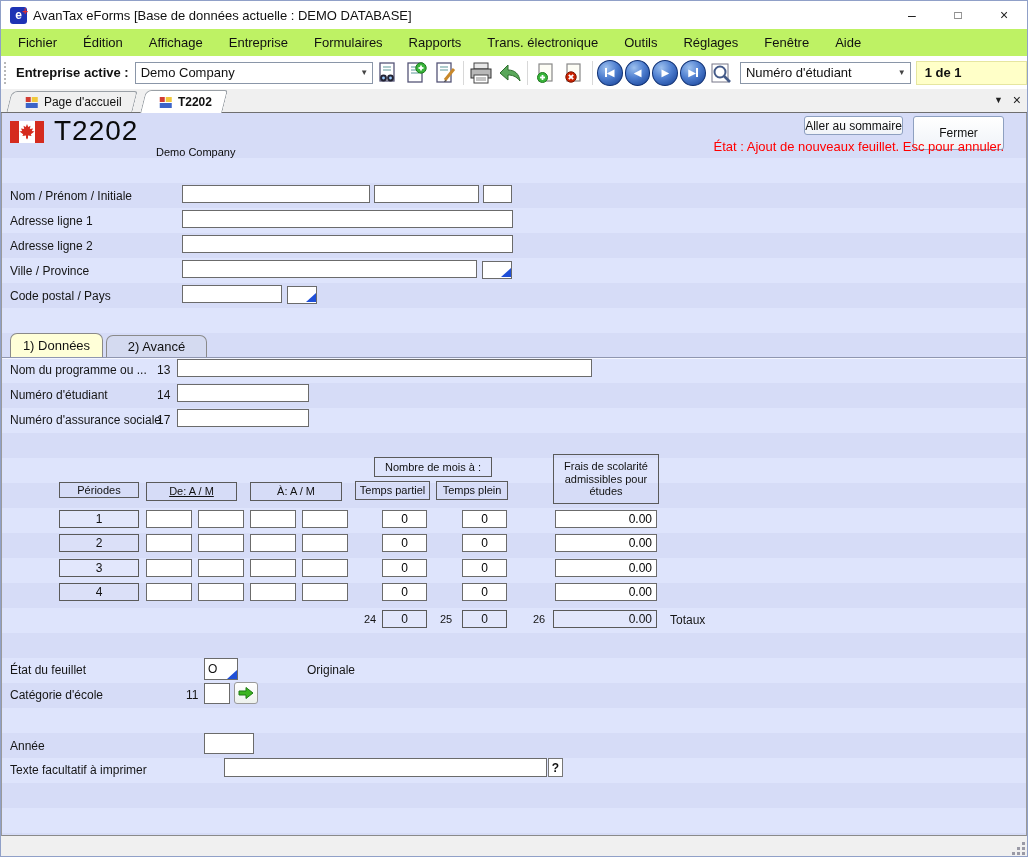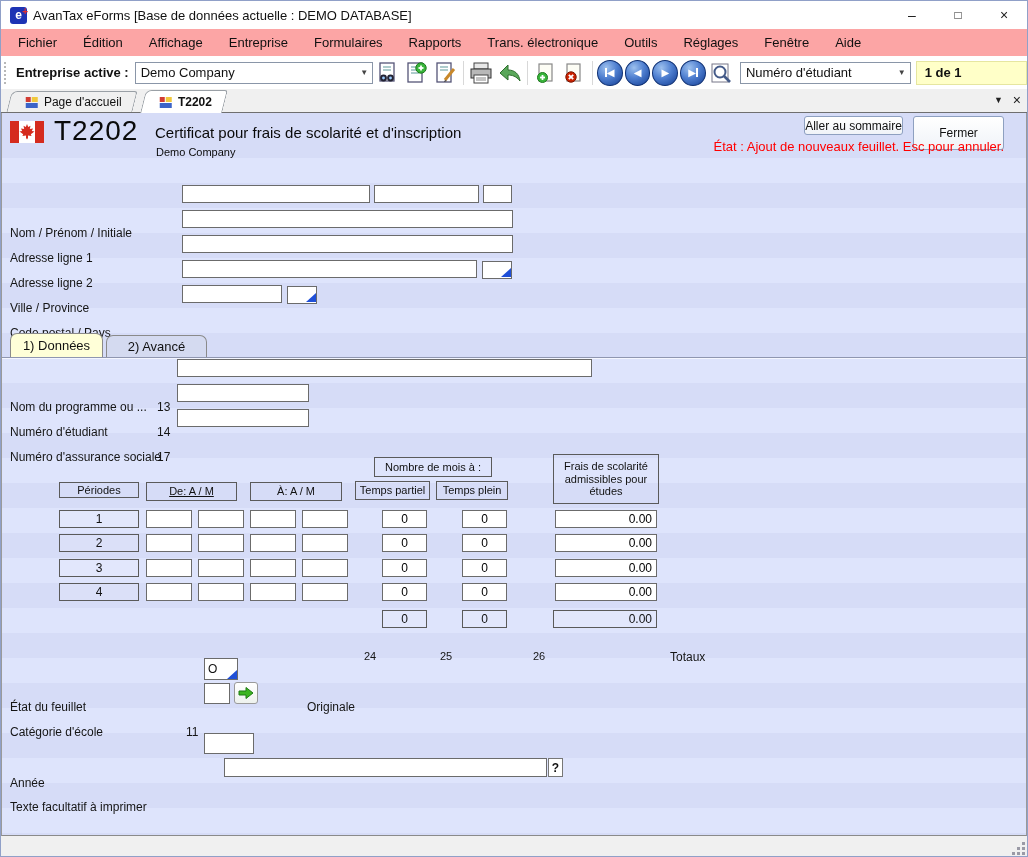--- a/index.html
+++ b/index.html
@@ -8,21 +8,21 @@
 
   
   .titlebar { height: 28px; background: #fff; display: flex; align-items: center; }
   .appicon { width: 17px; height: 17px; margin-left: 9px; background: #1d33b4; border-radius: 3px; position: relative; color: #fff; font-size: 12px; font-weight: bold; text-align: center; line-height: 16px; flex: 0 0 auto; }
   .appicon .plus { position: absolute; top: -3px; right: -1px; color: #e23030; font-size: 10px; font-weight: bold; }
   .titletext { font-size: 13px; color: #111; margin-left: 6px; flex: 1 1 auto; white-space: nowrap; }
   .winctl { width: 46px; height: 28px; display: flex; align-items: center; justify-content: center; font-size: 14px; color: #222; }
   .winctl.max { font-size: 12px; }
 
   
-  .menubar { height: 27px; background: #fca5a5; display: flex; align-items: center; padding-left: 4px; }
+  .menubar { height: 27px; background: #bef264; display: flex; align-items: center; padding-left: 4px; }
   .menuitem { font-size: 13px; color: #111; padding: 4px 13px; white-space: nowrap; }
 
   
   .toolbar { height: 33px; background: #fff; display: flex; align-items: center; }
   .grip { width: 5px; height: 22px; margin-left: 3px; border-left: 2px dotted #b8b8b8; }
   .tblabel { font-size: 13px; font-weight: bold; color: #111; margin-left: 7px; white-space: nowrap; }
   .combo { height: 22px; background: #fff; border: 1px solid #8a96a8; display: flex; align-items: center; font-size: 13px; color: #111; padding-left: 5px; position: relative; }
   .combo .arrow { position: absolute; right: 4px; font-size: 8px; color: #444; }
   .combo1 { width: 240px; margin-left: 6px; }
   .combo2 { width: 172px; margin-left: 4px; }
@@ -41,21 +41,21 @@
   .tabicon i { position: absolute; display: block; }
   .tabicon .r { left: 0; top: 0; width: 5px; height: 5px; background: #d23c32; }
   .tabicon .y { left: 6px; top: 0; width: 6px; height: 5px; background: #f0c83c; }
   .tabicon .b { left: 0; top: 6px; width: 12px; height: 5px; background: #3c64c8; }
   .tabstrip-right { position: absolute; right: 6px; top: 3px; display: flex; gap: 10px; align-items: center; }
   .tabstrip-right .sm { font-size: 11px; color: #222; }
 
   
   .form-area { position: relative; height: 723px; border-left: 1px solid #9a9a9a; border-right: 1px solid #9a9a9a; border-bottom: 1px solid #8a8a8a; background-color: #dce2f9; background-image: repeating-linear-gradient(180deg, #d6dcf7 0 25px, #dee4fc 25px 50px); background-position: 0 20px; overflow: hidden; }
   .abs { position: absolute; }
-  .flabel { font-size: 12px; color: #151515; white-space: nowrap; margin-top: 37px; }
+  .flabel { font-size: 12px; color: #151515; white-space: nowrap; }
   .fin { border: 1px solid #6b6b6b; background: #fff; height: 18px; font-family: "Liberation Sans", sans-serif; font-size: 12px; padding: 0 3px; color: #111; }
   .lookup::after { content: ""; position: absolute; right: 1px; bottom: 1px; border-style: solid; border-width: 0 0 9px 10px; border-color: transparent transparent #1f4fd8 transparent; }
   .hdrbox { border: 1px solid #5a5a5a; font-size: 11px; color: #111; display: flex; align-items: center; justify-content: center; text-align: center; line-height: 1.15; }
   .robox { border: 1px solid #5a5a5a; font-size: 12px; color: #111; display: flex; align-items: center; justify-content: center; background: rgba(255,255,255,0.12); }
   .robox.money { justify-content: flex-end; padding-right: 4px; }
   .tin { border: 1px solid #6b6b6b; background: #fff; width: 46px; height: 18px; font-size: 12px; padding: 0 2px; }
   .num { border: 1px solid #6b6b6b; background: #fff; width: 45px; height: 18px; font-size: 12px; text-align: center; padding: 0 2px; }
   .money-in { border: 1px solid #6b6b6b; background: #fff; width: 102px; height: 18px; font-size: 12px; text-align: right; padding: 0 4px; }
   .hbtn { background: linear-gradient(#ffffff, #f0f3f8); border: 1px solid #8ea0c0; border-radius: 3px; font-size: 12px; color: #111; display: flex; align-items: center; justify-content: center; }
   .red-status { color: #ff0000; font-size: 13px; white-space: nowrap; }
@@ -226,21 +226,20 @@
 
   <div class="form-area">
 
     <svg class="abs" style="left:8px;top:8px;" width="34" height="22" viewBox="0 0 34 22">
       <rect width="9" height="22" fill="#d52b1e"></rect>
         <rect x="25" width="9" height="22" fill="#d52b1e"></rect>
         <rect x="9" width="16" height="22" fill="#fff"></rect>
       <path d="M17 3 L18.2 6 L20.5 4.8 L19.8 8 L23 7.4 L21.8 10 L24.5 10.6 L20.8 13.2 L21.6 15 L18 14.4 L18 18.5 L17 17 L16 18.5 L16 14.4 L12.4 15 L13.2 13.2 L9.5 10.6 L12.2 10 L11 7.4 L14.2 8 L13.5 4.8 L15.8 6 Z" fill="#d52b1e"></path>
     </svg>
     <div class="abs bigcode" style="left:52px;top:2px;">T2202</div>
-    <div class="abs formtitle" style="left:153px;top:11px;">Certificat pour frais de scolarité et d'inscription</div>
     <div class="abs formcompany" style="left:154px;top:33px;">Demo Company</div>
     <div class="abs hbtn" style="left:802px;top:3px;width:99px;height:19px;">Aller au sommaire</div>
     <div class="abs hbtn" style="left:911px;top:3px;width:91px;height:34px;">Fermer</div>
     <div class="abs red-status" style="right:22px;top:26px;">État : Ajout de nouveaux feuillet. Esc pour annuler.</div>
 
     <div class="abs flabel" style="left:8px;top:76px;">Nom / Prénom / Initiale</div>
     <input class="abs fin" style="left: 180px; top: 72px; width: 188px;">
     <input class="abs fin" style="left: 372px; top: 72px; width: 105px;">
     <input class="abs fin" style="left: 481px; top: 72px; width: 29px;">
 

